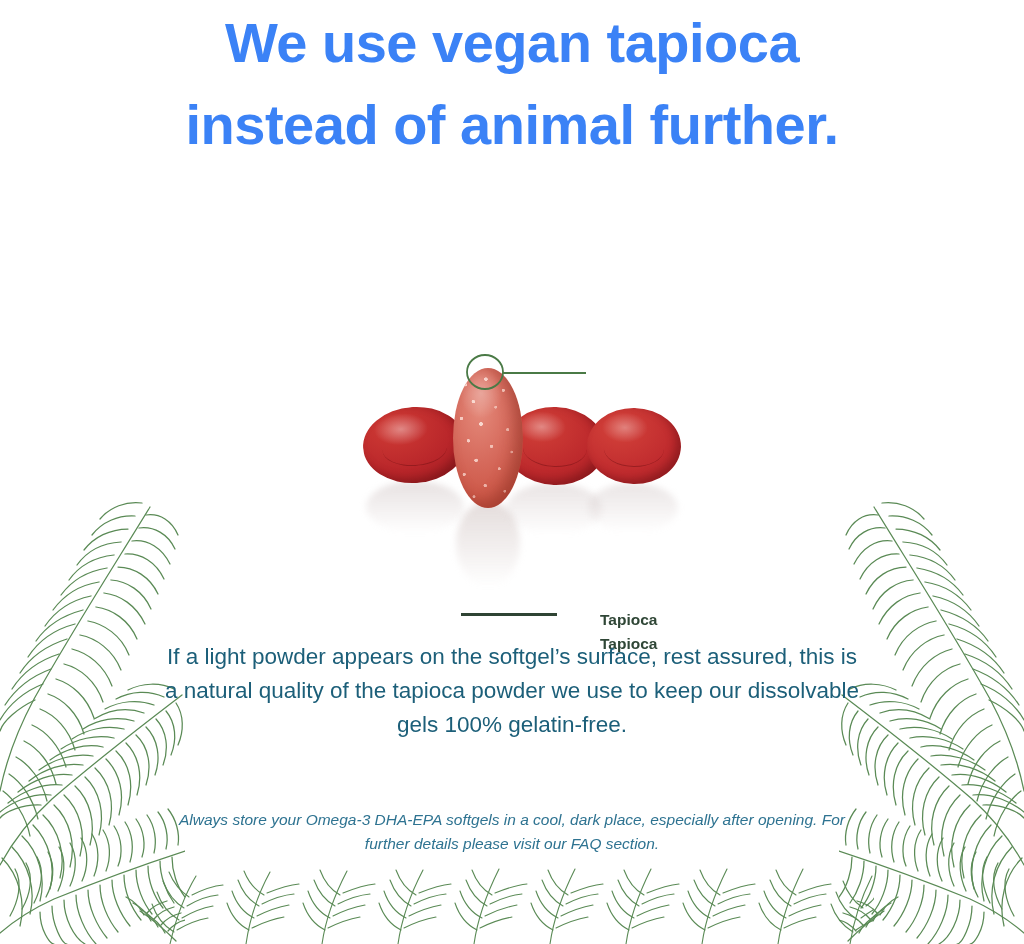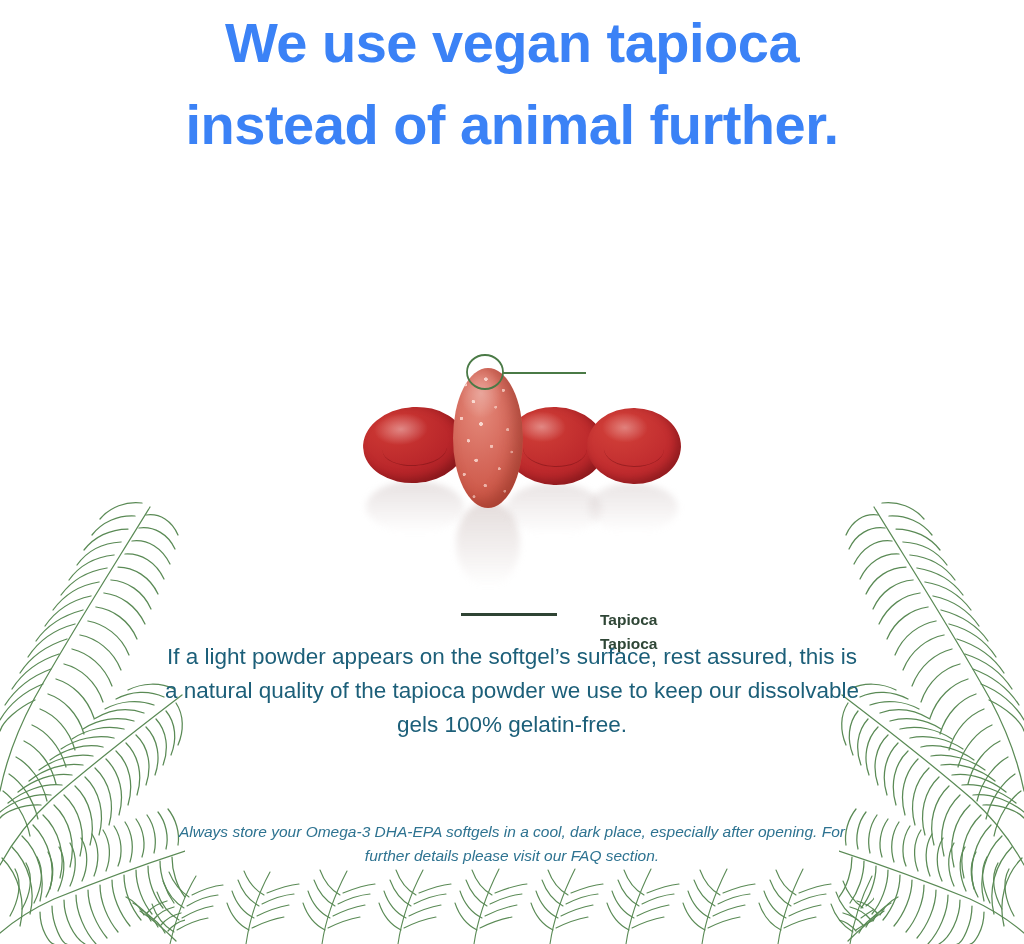--- a/index.html
+++ b/index.html
@@ -220,21 +220,21 @@
 
   .fine-print {
     position: absolute;
     left: 162px;
     top: 808px;
     width: 700px;
     text-align: center;
     z-index: 3;
   }
   .fine-print p {
-    margin: 12px;
+    margin: 0;
     color: #2e7391;
     font-family: "Liberation Sans", sans-serif;
     font-style: italic;
     font-size: 15.5px;
     line-height: 24px;
   }
 </style>
 </head>
 <body>
 

